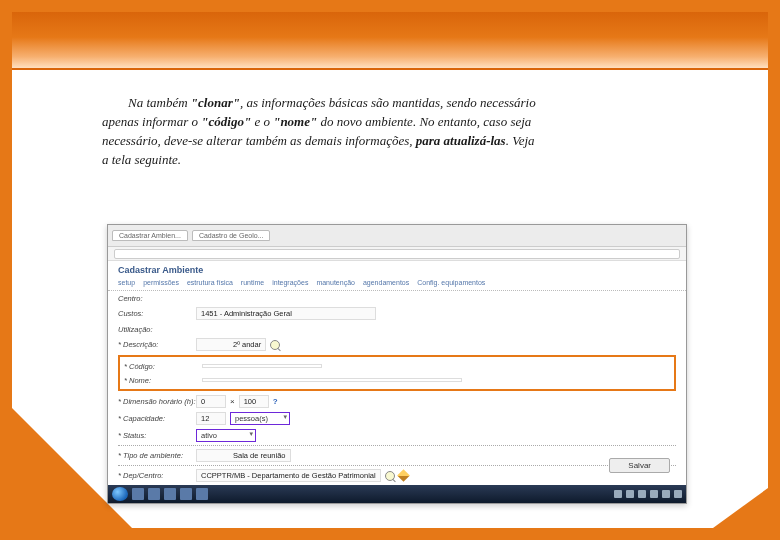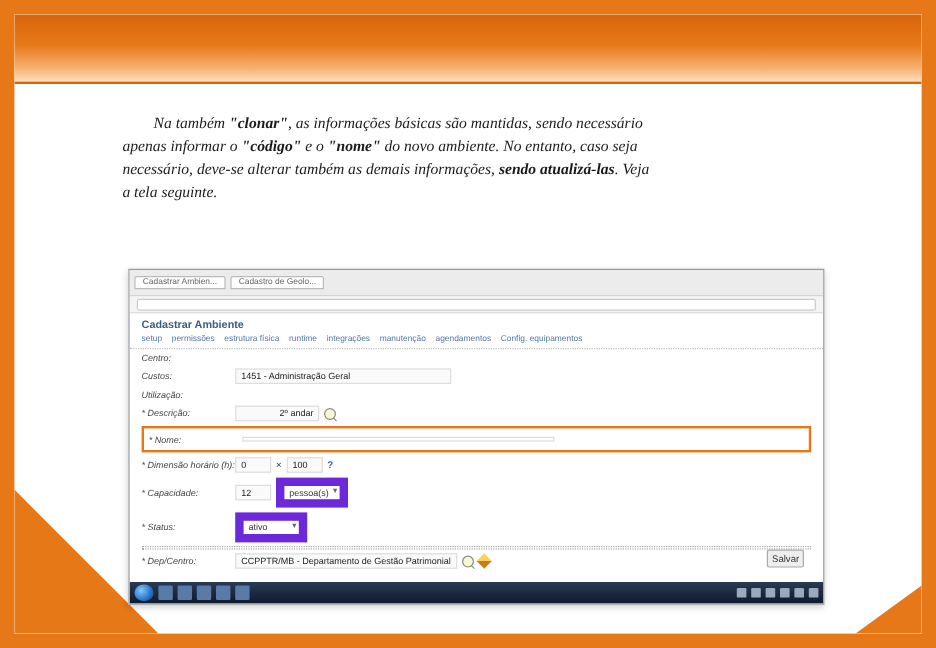--- a/index.html
+++ b/index.html
@@ -137,21 +137,21 @@
   .form-value.tiny { min-width: 30px; }
   .highlight-box {
     border: 2px solid #e67817;
     margin: 2px 10px;
     padding: 2px 0;
   }
   .highlight-box .form-row { padding: 2px 4px; }
   .flex-inline { display: inline-flex; gap: 4px; align-items: center; }
   .dropdown {
     background: #fff;
-    border: 7px solid #6d28d9;
+    border: 1px solid #6d28d9;
     padding: 1px 4px;
     font-size: 7.5px;
     min-width: 60px;
     position: relative;
   }
   .dropdown::after {
     content: "▾";
     position: absolute;
     right: 2px;
     top: 0;
@@ -179,21 +179,21 @@
     width: 9px; height: 9px;
     background: linear-gradient(135deg,#ffd060 50%,#c08020 50%);
     transform: rotate(45deg);
   }
   .btn-salvar {
     position: absolute;
     bottom: 30px;
     right: 16px;
     background: #eee;
     border: 1px solid #aaa;
-    padding: 2px 3px;
+    padding: 2px 18px;
     font-size: 8px;
     border-radius: 2px;
   }
   .taskbar {
     position: absolute;
     bottom: 0; left: 0; right: 0;
     height: 18px;
     background: linear-gradient(180deg,#2a3a55 0%,#0e1a2c 100%);
     display: flex;
     align-items: center;
@@ -221,21 +221,21 @@
 </style>
 </head>
 <body>
 
 <div class="slide-frame">
   <div class="header-band"></div>
   <div class="triangle-bl"></div>
   <div class="triangle-br"></div>
 
   <p class="body-text">
-    &nbsp;&nbsp;&nbsp;&nbsp;&nbsp;&nbsp;&nbsp;&nbsp;<span>Na também </span><b>"clonar"</b><span>, as informações básicas são mantidas, sendo necessário apenas informar o </span><b>"código"</b><span> e o </span><b>"nome"</b><span> do novo ambiente. No entanto, caso seja necessário, deve-se alterar também as demais informações, </span><b>sendo atualizá-las</b><span>. Veja a tela seguinte.</span>
+    &nbsp;&nbsp;&nbsp;&nbsp;&nbsp;&nbsp;&nbsp;&nbsp;<span>Na também </span><b>"clonar"</b><span>, as informações básicas são mantidas, sendo necessário apenas informar o </span><b>"código"</b><span> e o </span><b>"nome"</b><span> do novo ambiente. No entanto, caso seja necessário, deve-se alterar também as demais informações, </span><b>para atualizá-las</b><span>. Veja a tela seguinte.</span>
   </p>
 
   <div class="screenshot">
     <div class="browser-chrome">
       <div class="tab-stub">Cadastrar Ambien...</div>
       <div class="tab-stub">Cadastro de Geolo...</div>
     </div>
     <div class="addr-bar">
       <div class="addr-input"></div>
     </div>
@@ -263,20 +263,24 @@
       <div class="form-label">Utilização:</div>
     </div>
     <div class="form-row">
       <div class="form-label">* Descrição:</div>
       <div class="form-value short">2º andar</div>
       <span class="mag-icon" style="margin-left:4px"></span>
     </div>
 
     <div class="highlight-box">
       <div class="form-row">
+        <div class="form-label">* Código:</div>
+        <div class="form-value short" style="min-width:120px;background:#fff"></div>
+      </div>
+      <div class="form-row">
         <div class="form-label">* Nome:</div>
         <div class="form-value" style="min-width:260px;background:#fff"></div>
       </div>
     </div>
 
     <div class="form-row">
       <div class="form-label">* Dimensão horário (h):</div>
       <div class="flex-inline">
         <div class="form-value tiny">0</div>
         <span>×</span>
@@ -289,20 +293,24 @@
       <div class="flex-inline">
         <div class="form-value tiny">12</div>
         <span class="dropdown">pessoa(s)</span>
       </div>
     </div>
     <div class="form-row">
       <div class="form-label">* Status:</div>
       <span class="dropdown">ativo</span>
     </div>
     <hr class="hr-dotted">
+    <div class="form-row">
+      <div class="form-label">* Tipo de ambiente:</div>
+      <div class="form-value short">Sala de reunião</div>
+    </div>
     <hr class="hr-dotted">
     <div class="form-row">
       <div class="form-label">* Dep/Centro:</div>
       <div class="form-value">CCPPTR/MB - Departamento de Gestão Patrimonial</div>
       <span class="mag-icon" style="margin-left:4px"></span>
       <span class="pencil-icon" style="margin-left:4px"></span>
     </div>
 
     <div class="btn-salvar">Salvar</div>
 

